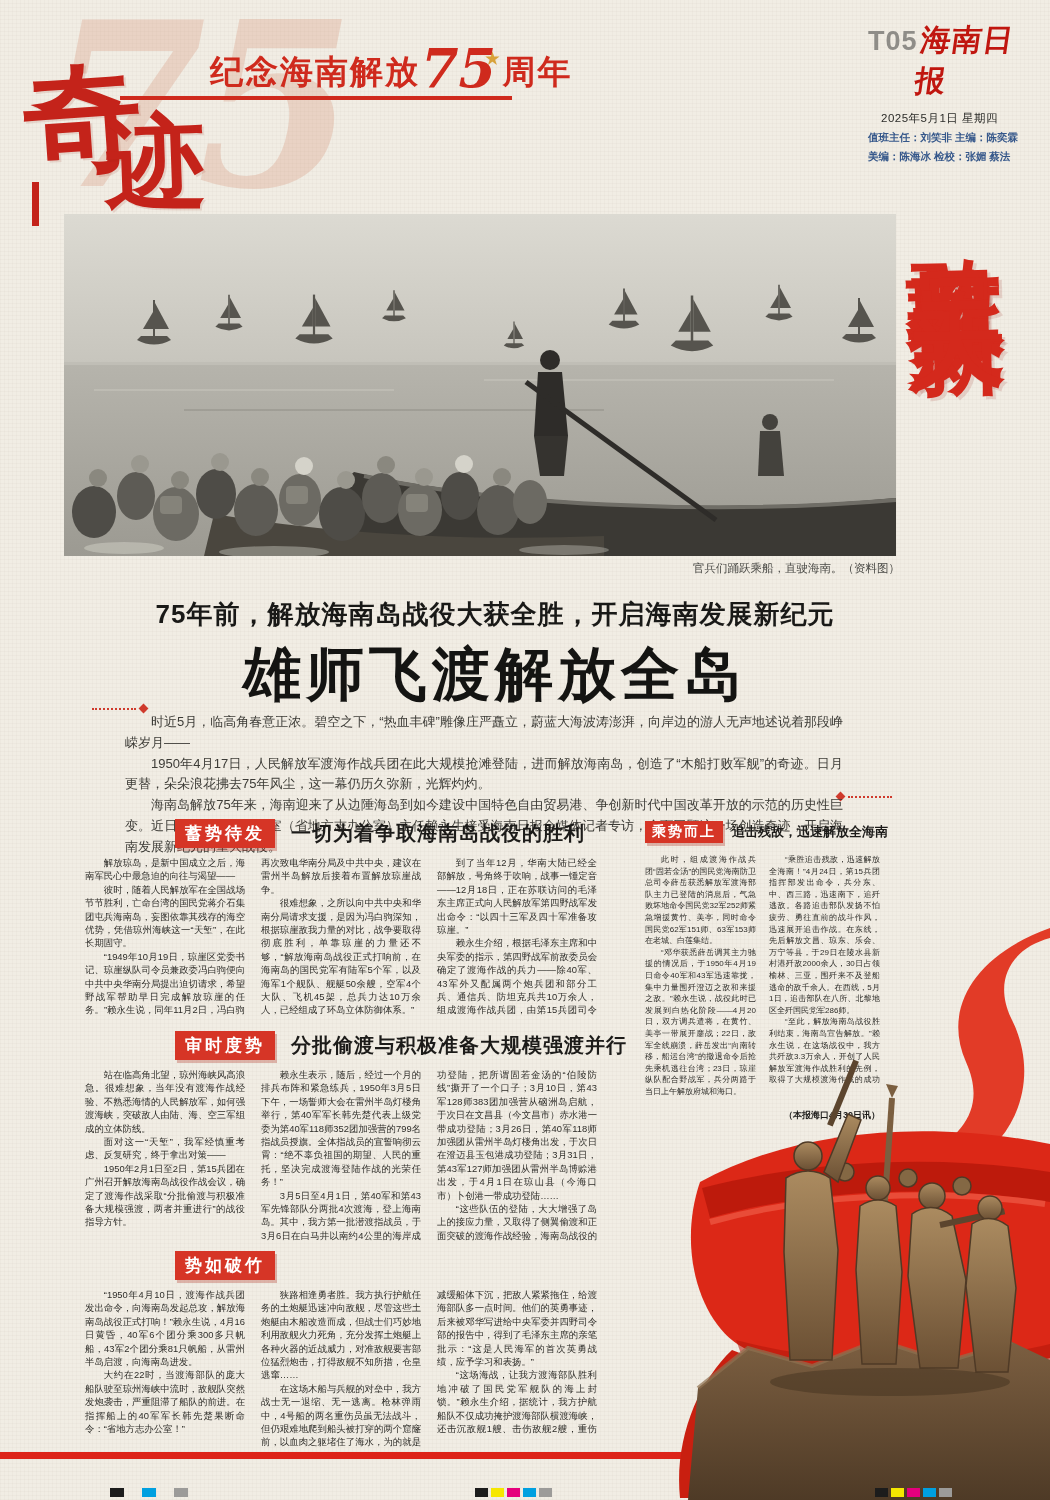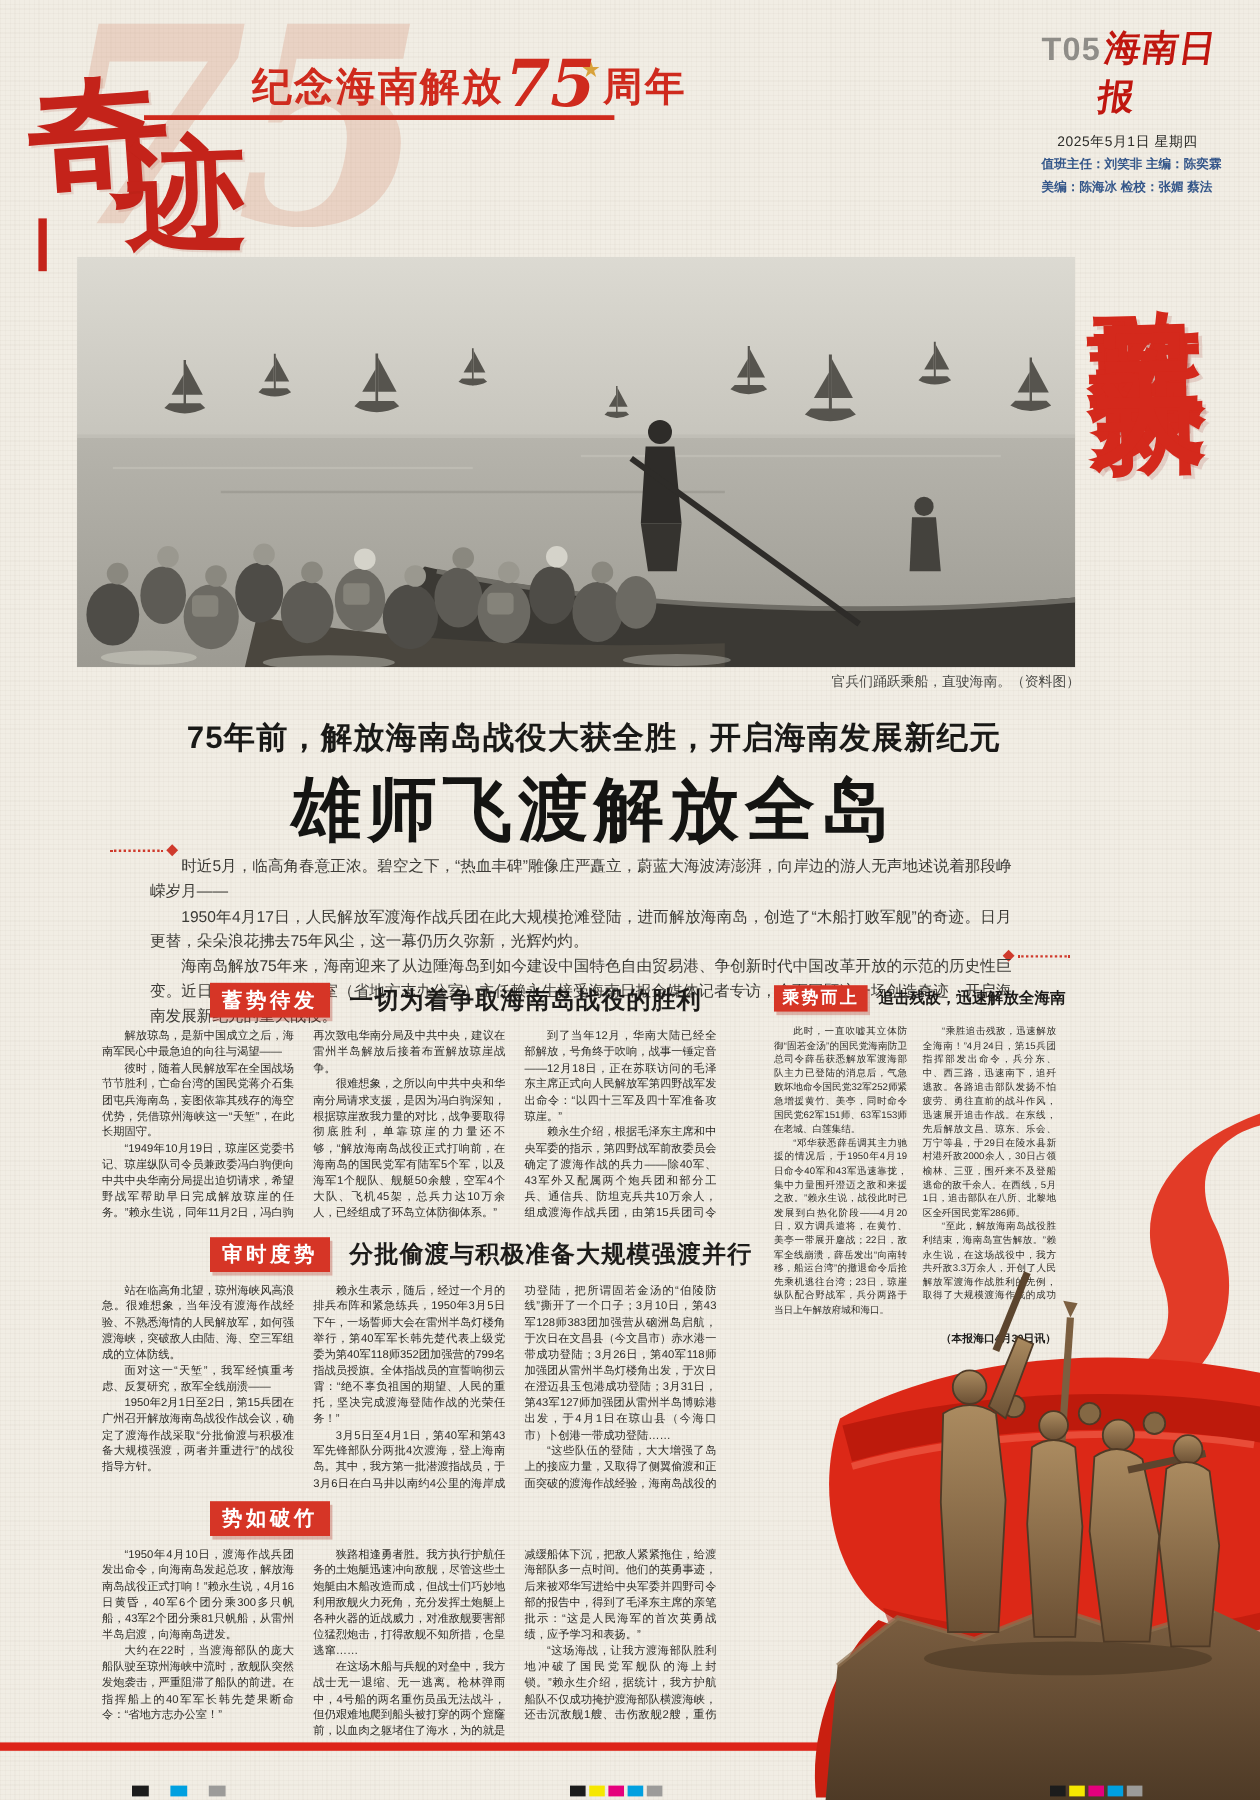--- a/index.html
+++ b/index.html
@@ -231,21 +231,21 @@
           <p>赖永生介绍，根据毛泽东主席和中央军委的指示，第四野战军前敌委员会确定了渡海作战的兵力——除40军、43军外又配属两个炮兵团和部分工兵、通信兵、防坦克兵共10万余人，组成渡海作战兵团，由第15兵团司令员邓华、政委赖传珠、第一副司令员兼参谋长洪学智等统一指挥。两个军于12月下旬陆续开进雷州半岛集结，并立即着手进行渡海作战准备工作。</p>
         </div>
     </div>
     <div class="section">
       <div class="sec-head">
         <span class="sec-tag">审时度势</span>
         <span class="sec-title">分批偷渡与积极准备大规模强渡并行</span>
       </div>
       <div class="sec-body" id="sec2-body">
           <p>站在临高角北望，琼州海峡风高浪急。很难想象，当年没有渡海作战经验、不熟悉海情的人民解放军，如何强渡海峡，突破敌人由陆、海、空三军组成的立体防线。</p>
-          <p>面对这一“天堑”，我军经慎重考虑、反复研究，敌军全线崩溃——</p>
+          <p>面对这一“天堑”，我军经慎重考虑、反复研究，终于拿出对策——</p>
           <p>1950年2月1日至2日，第15兵团在广州召开解放海南岛战役作战会议，确定了渡海作战采取“分批偷渡与积极准备大规模强渡，两者并重进行”的战役指导方针。</p>
           <p>赖永生表示，随后，经过一个月的排兵布阵和紧急练兵，1950年3月5日下午，一场誓师大会在雷州半岛灯楼角举行，第40军军长韩先楚代表上级党委为第40军118师352团加强营的799名指战员授旗。全体指战员的宣誓响彻云霄：“绝不辜负祖国的期望、人民的重托，坚决完成渡海登陆作战的光荣任务！”</p>
           <p>3月5日至4月1日，第40军和第43军先锋部队分两批4次渡海，登上海南岛。其中，我方第一批潜渡指战员，于3月6日在白马井以南约4公里的海岸成功登陆，把所谓固若金汤的“伯陵防线”撕开了一个口子；3月10日，第43军128师383团加强营从硇洲岛启航，于次日在文昌县（今文昌市）赤水港一带成功登陆；3月26日，第40军118师加强团从雷州半岛灯楼角出发，于次日在澄迈县玉包港成功登陆；3月31日，第43军127师加强团从雷州半岛博赊港出发，于4月1日在琼山县（今海口市）卜创港一带成功登陆……</p>
           <p>“这些队伍的登陆，大大增强了岛上的接应力量，又取得了侧翼偷渡和正面突破的渡海作战经验，海南岛战役的准备工作大体就绪。”赖永生说，至此，大规模渡海登陆作战的时机已经成熟。</p>
         </div>
     </div>
     <div class="section">
       <div class="sec-head">
         <span class="sec-tag">势如破竹</span>
       </div>
@@ -258,21 +258,21 @@
         </div>
     </div>
   </div>
 
   <div class="sec-right">
     <div class="sec-head-sm">
       <span class="sec-tag">乘势而上</span>
       <span class="sec-title">追击残敌，迅速解放全海南</span>
     </div>
     <div class="sec-body" id="sec4-body">
-        <p>此时，一直吹嘘其立体防御“固若金汤”的国民党海南防卫总司令薛岳获悉解放军渡海部队主力已登陆的消息后，气急败坏地命令国民党32军252师紧急增援黄竹、美亭，同时命令国民党62军151师、63军153师在老城、白莲集结。</p>
+        <p>此时，组成渡海作战兵团“固若金汤”的国民党海南防卫总司令薛岳获悉解放军渡海部队主力已登陆的消息后，气急败坏地命令国民党32军252师紧急增援黄竹、美亭，同时命令国民党62军151师、63军153师在老城、白莲集结。</p>
         <p>“邓华获悉薛岳调其主力驰援的情况后，于1950年4月19日命令40军和43军迅速靠拢，集中力量围歼澄迈之敌和来援之敌。”赖永生说，战役此时已发展到白热化阶段——4月20日，双方调兵遣将，在黄竹、美亭一带展开鏖战；22日，敌军全线崩溃，薛岳发出“向南转移，船运台湾”的撤退命令后抢先乘机逃往台湾；23日，琼崖纵队配合野战军，兵分两路于当日上午解放府城和海口。</p>
         <p>“乘胜追击残敌，迅速解放全海南！”4月24日，第15兵团指挥部发出命令，兵分东、中、西三路，迅速南下，追歼逃敌。各路追击部队发扬不怕疲劳、勇往直前的战斗作风，迅速展开追击作战。在东线，先后解放文昌、琼东、乐会、万宁等县，于29日在陵水县新村港歼敌2000余人，30日占领榆林、三亚，围歼来不及登船逃命的敌千余人。在西线，5月1日，追击部队在八所、北黎地区全歼国民党军286师。</p>
         <p>“至此，解放海南岛战役胜利结束，海南岛宣告解放。”赖永生说，在这场战役中，我方共歼敌3.3万余人，开创了人民解放军渡海作战胜利的先例，取得了大规模渡海作战的成功经验，在中国人民革命战争史上谱写了光辉的一页。</p>
       </div>
     <div class="dateline">（本报海口4月30日讯）</div>
   </div>
 
   <div class="bottom-rule"></div>
 
   <div class="statue-wrap">

